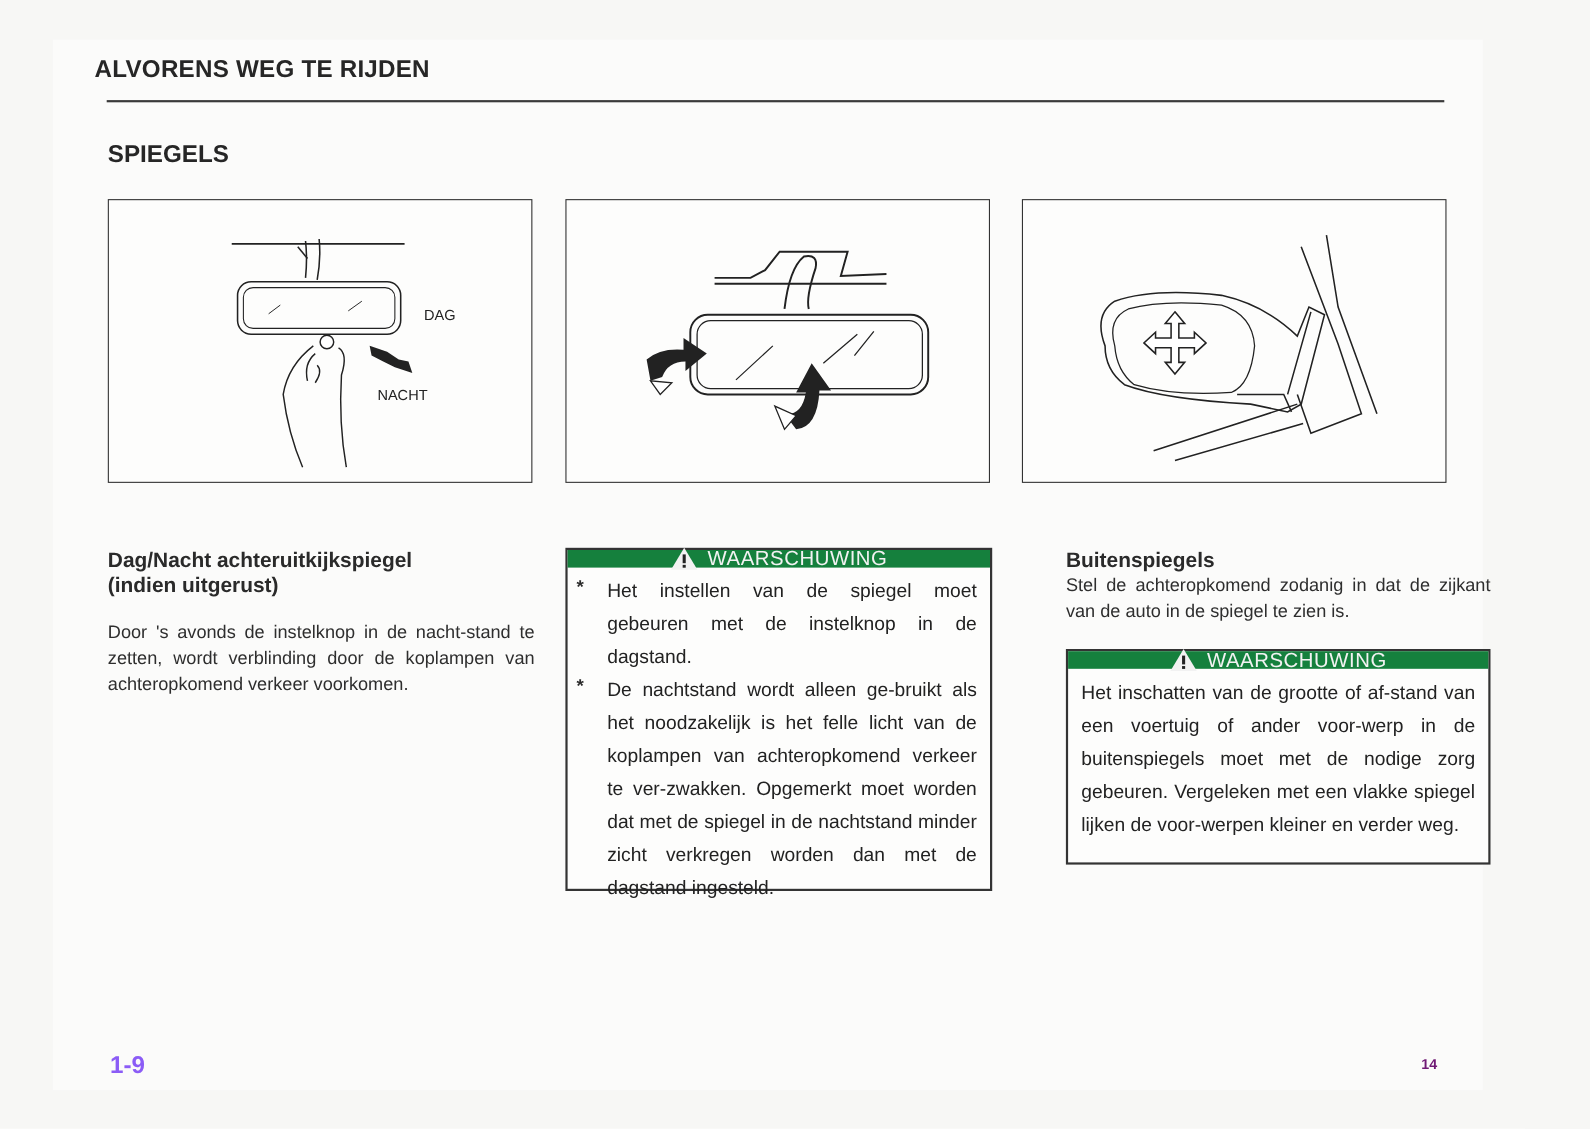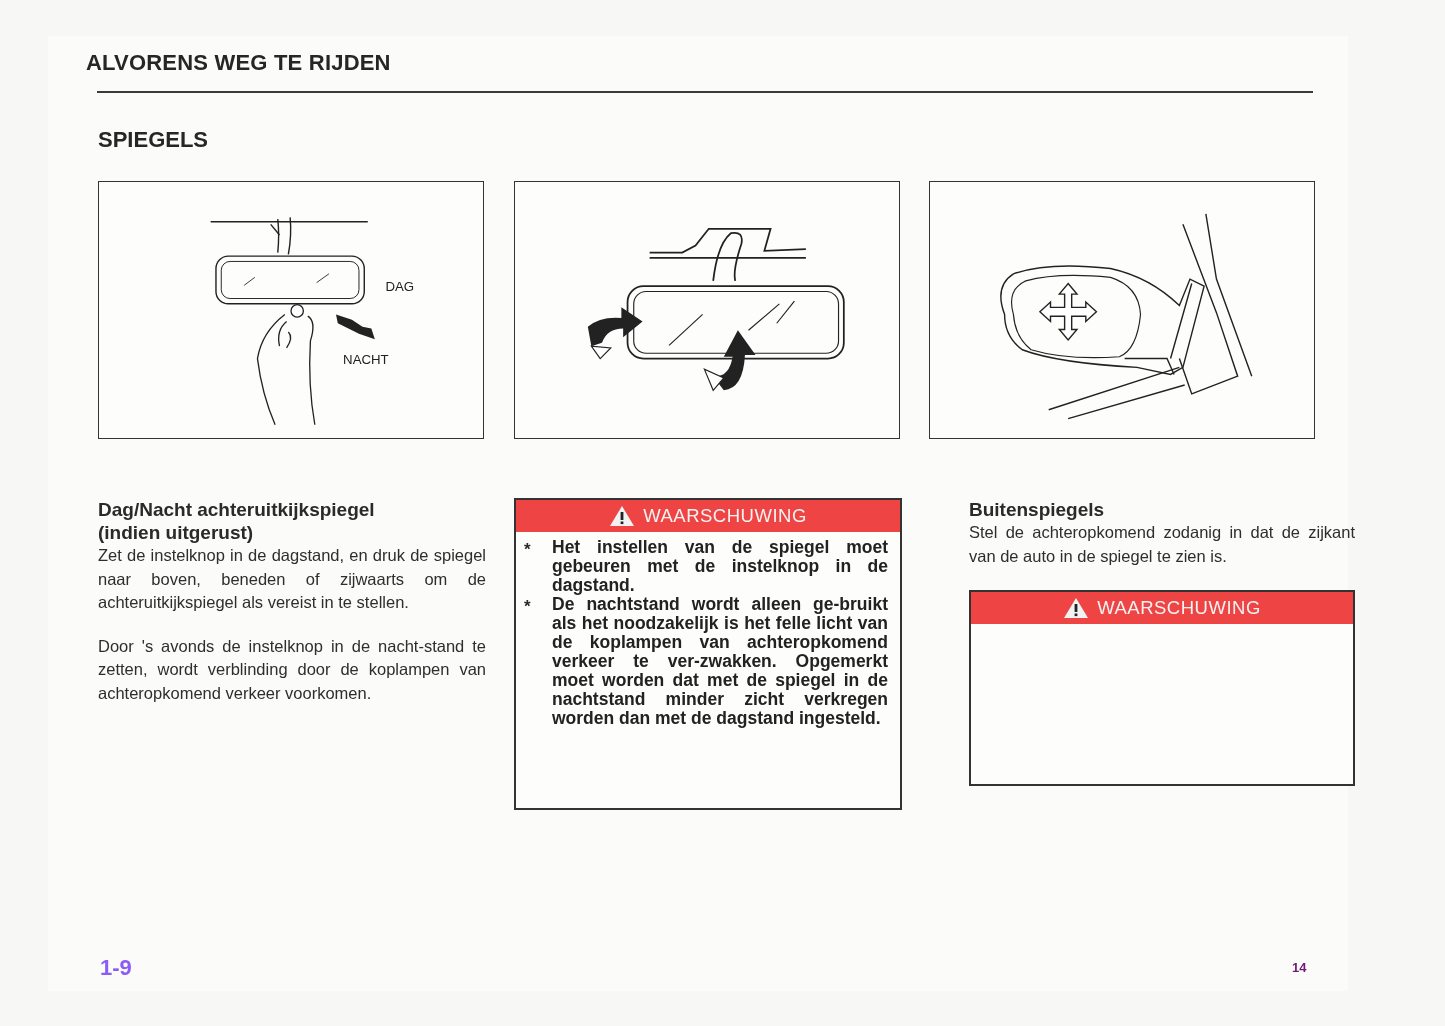--- a/index.html
+++ b/index.html
@@ -45,30 +45,30 @@
   .body-text {
     font-size: 16.5px; line-height: 23.5px; text-align: justify; color: #2e2e2e;
     margin: 0;
   }
   .para-gap { height: 20px; }
 
   .warning-box {
     border: 2px solid #333; box-sizing: border-box; background: #fdfdfc;
   }
   .warning-head {
-    background: #ef4444; color: #f2f2f2; height: 32px;
+    background: #15803d; color: #f2f2f2; height: 16px;
     display: flex; align-items: center; justify-content: center;
     font-size: 18.5px; letter-spacing: 0.5px;
   }
   .warning-head .tri { width: 26px; height: 22px; margin-right: 8px; }
   .warning-body { padding: 6px 12px 10px 8px; }
   .warn-item { display: flex; }
   .warn-star { width: 28px; flex: 0 0 28px; font-weight: bold; font-size: 17px; line-height: 23.5px; }
   .warn-text {
-    font-weight: bold; font-size: 17.5px; line-height: 19px;
+    font-weight: normal; font-size: 17.5px; line-height: 30px;
     text-align: justify; color: #222;
   }
   #col2 .warning-box { width: 388px; height: 312px; }
   #col3 .warning-box { width: 386px; margin-top: 22px; height: 196px; }
   #col3 .warning-body { padding: 6px 12px 8px 12px; }
 
   .page-num-left {
     position: absolute; left: 100px; top: 955px;
     font-size: 22px; font-weight: bold; color: #8b5cf6;
   }
@@ -142,21 +142,20 @@
     </g>
     <g fill="#fff" stroke="#222" stroke-width="1.6">
       <path d="M132 115 L142 127 L136 127 L136 142 L152 142 L152 136 L164 147 L152 158 L152 152 L136 152 L136 167 L142 167 L132 179 L122 167 L128 167 L128 152 L112 152 L112 158 L100 147 L112 136 L112 142 L128 142 L128 127 L122 127 Z"></path>
     </g>
   </svg>
 </div>
 
 <div class="col" id="col1">
   <div class="subhead">Dag/Nacht achteruitkijkspiegel</div>
   <div class="subhead">(indien uitgerust)</div>
-  <p class="body-text">Zet de instelknop in de dagstand, en druk de spiegel naar boven, beneden of zijwaarts om de achteruitkijkspiegel als vereist in te stellen.</p>
   <div class="para-gap"></div>
   <p class="body-text">Door 's avonds de instelknop in de  nacht-stand te zetten, wordt verblinding door de koplampen van achteropkomend verkeer voorkomen.</p>
 </div>
 
 <div class="col" id="col2">
   <div class="warning-box">
     <div class="warning-head">
       <svg class="tri" viewBox="0 0 26 22">
         <path d="M13 1 L25 21 L1 21 Z" fill="#f2f2f2"></path>
         <rect x="11.6" y="7" width="2.8" height="8" fill="#232323"></rect>
@@ -182,17 +181,20 @@
   <p class="body-text">Stel de achteropkomend zodanig in dat de zijkant van de auto in de spiegel te zien is.</p>
   <div class="warning-box">
     <div class="warning-head">
       <svg class="tri" viewBox="0 0 26 22">
         <path d="M13 1 L25 21 L1 21 Z" fill="#f2f2f2"></path>
         <rect x="11.6" y="7" width="2.8" height="8" fill="#232323"></rect>
         <rect x="11.6" y="16.5" width="2.8" height="2.6" fill="#232323"></rect>
       </svg>
       <span>WAARSCHUWING</span>
     </div>
+    <div class="warning-body">
+      <div class="warn-text">Het inschatten van de grootte of af-stand van een voertuig of ander voor-werp in de buitenspiegels moet met de nodige zorg gebeuren. Vergeleken met een vlakke spiegel lijken de voor-werpen kleiner en verder weg.</div>
+    </div>
   </div>
 </div>
 
 <div class="page-num-left">1-9</div>
 <div class="page-num-right">14</div>
 
 </body></html>

